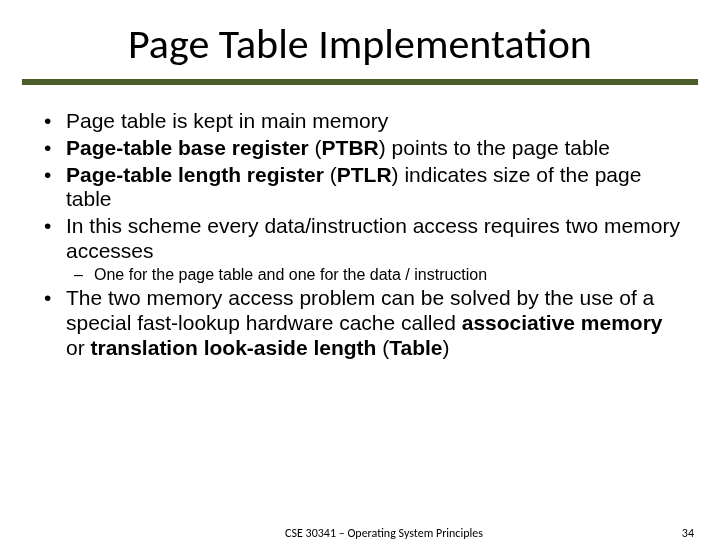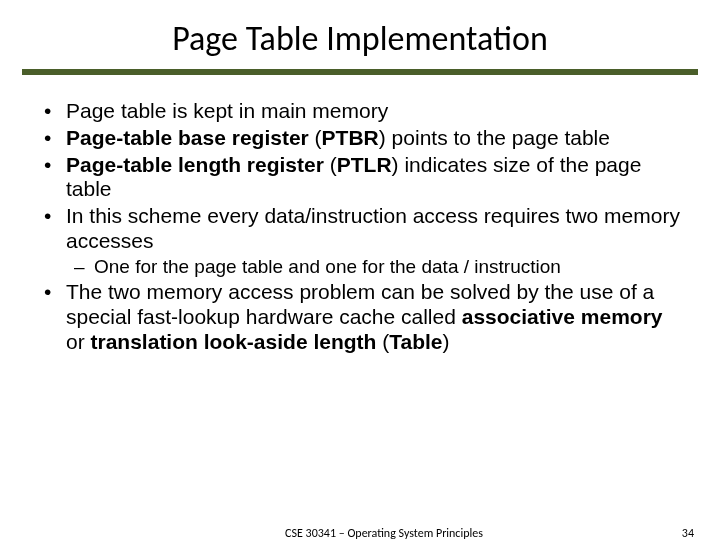--- a/index.html
+++ b/index.html
@@ -13,21 +13,21 @@
     overflow: hidden;
   }
   .slide {
     width: 720px;
     height: 540px;
     padding: 18px 0 0 0;
     position: relative;
   }
   .title {
     font-family: Calibri, Arial, sans-serif;
-    font-size: 34px;
+    font-size: 42px;
     font-weight: 400;
     text-align: center;
     color: #000;
     padding: 0 40px 10px 40px;
   }
   .rule {
     height: 6px;
     background: #4a5e2a;
     margin: 0 22px 14px 22px;
   }
@@ -49,21 +49,21 @@
   ul.level1 > li::before {
     content: "•";
     position: absolute;
     left: 4px;
     top: 0;
     font-size: 21px;
   }
   ul.level2 {
     list-style: none;
     padding-left: 2px;
-    font-size: 19px;
+    font-size: 16px;
     margin-top: 2px;
     margin-bottom: 2px;
   }
   ul.level2 > li {
     position: relative;
     padding-left: 26px;
   }
   ul.level2 > li::before {
     content: "–";
     position: absolute;

